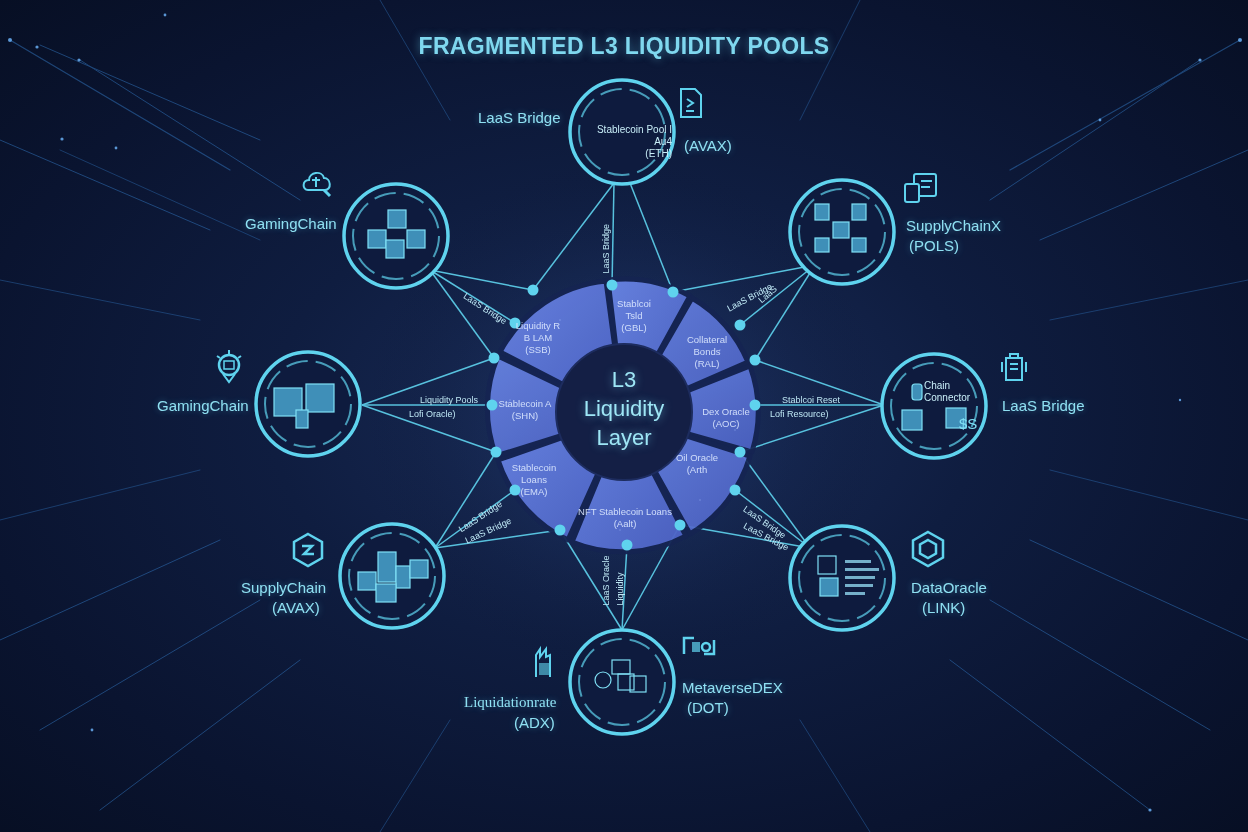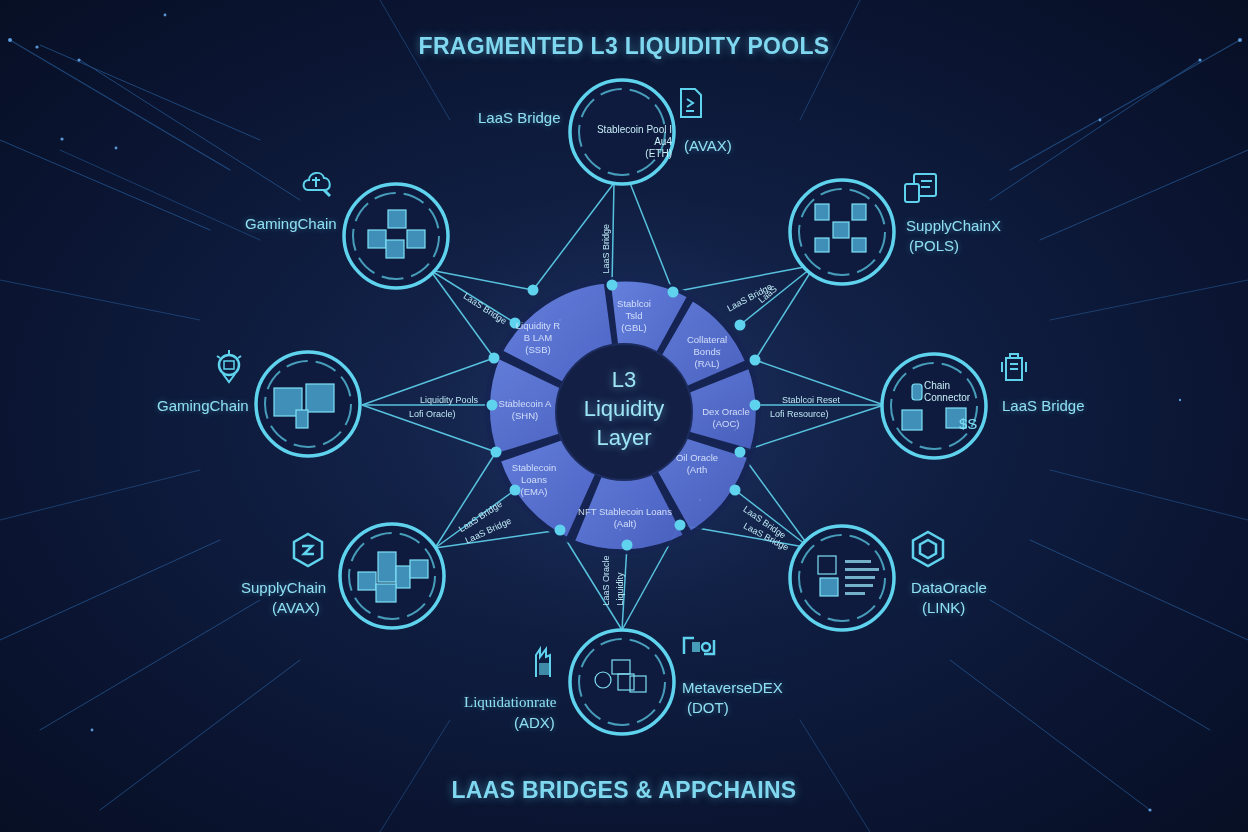--- a/index.html
+++ b/index.html
@@ -230,21 +230,20 @@
       <rect x="845" y="560" width="26" height="3"></rect>
         <rect x="845" y="568" width="34" height="3"></rect>
       <rect x="845" y="576" width="30" height="3"></rect>
         <rect x="845" y="584" width="28" height="3"></rect>
       <rect x="845" y="592" width="20" height="3"></rect>
     </g>
     <text x="959" y="429" fill="#7fe0f5" font-size="15" font-family="Liberation Sans, sans-serif">$S</text>
   </svg>
 
   <div class="title" style="top:33px;">FRAGMENTED L3 LIQUIDITY POOLS</div>
-  <div class="title" style="top:777px;">LAAS BRIDGES &amp; APPCHAINS</div>
 
   <div class="center-text">
     <div>L3</div>
     <div>Liquidity</div>
     <div>Layer</div>
   </div>
 
   <div class="seg-text" style="left:498px;top:320px;width:80px;white-space:pre;">Liquidity R
 B LAM
 (SSB)</div>

